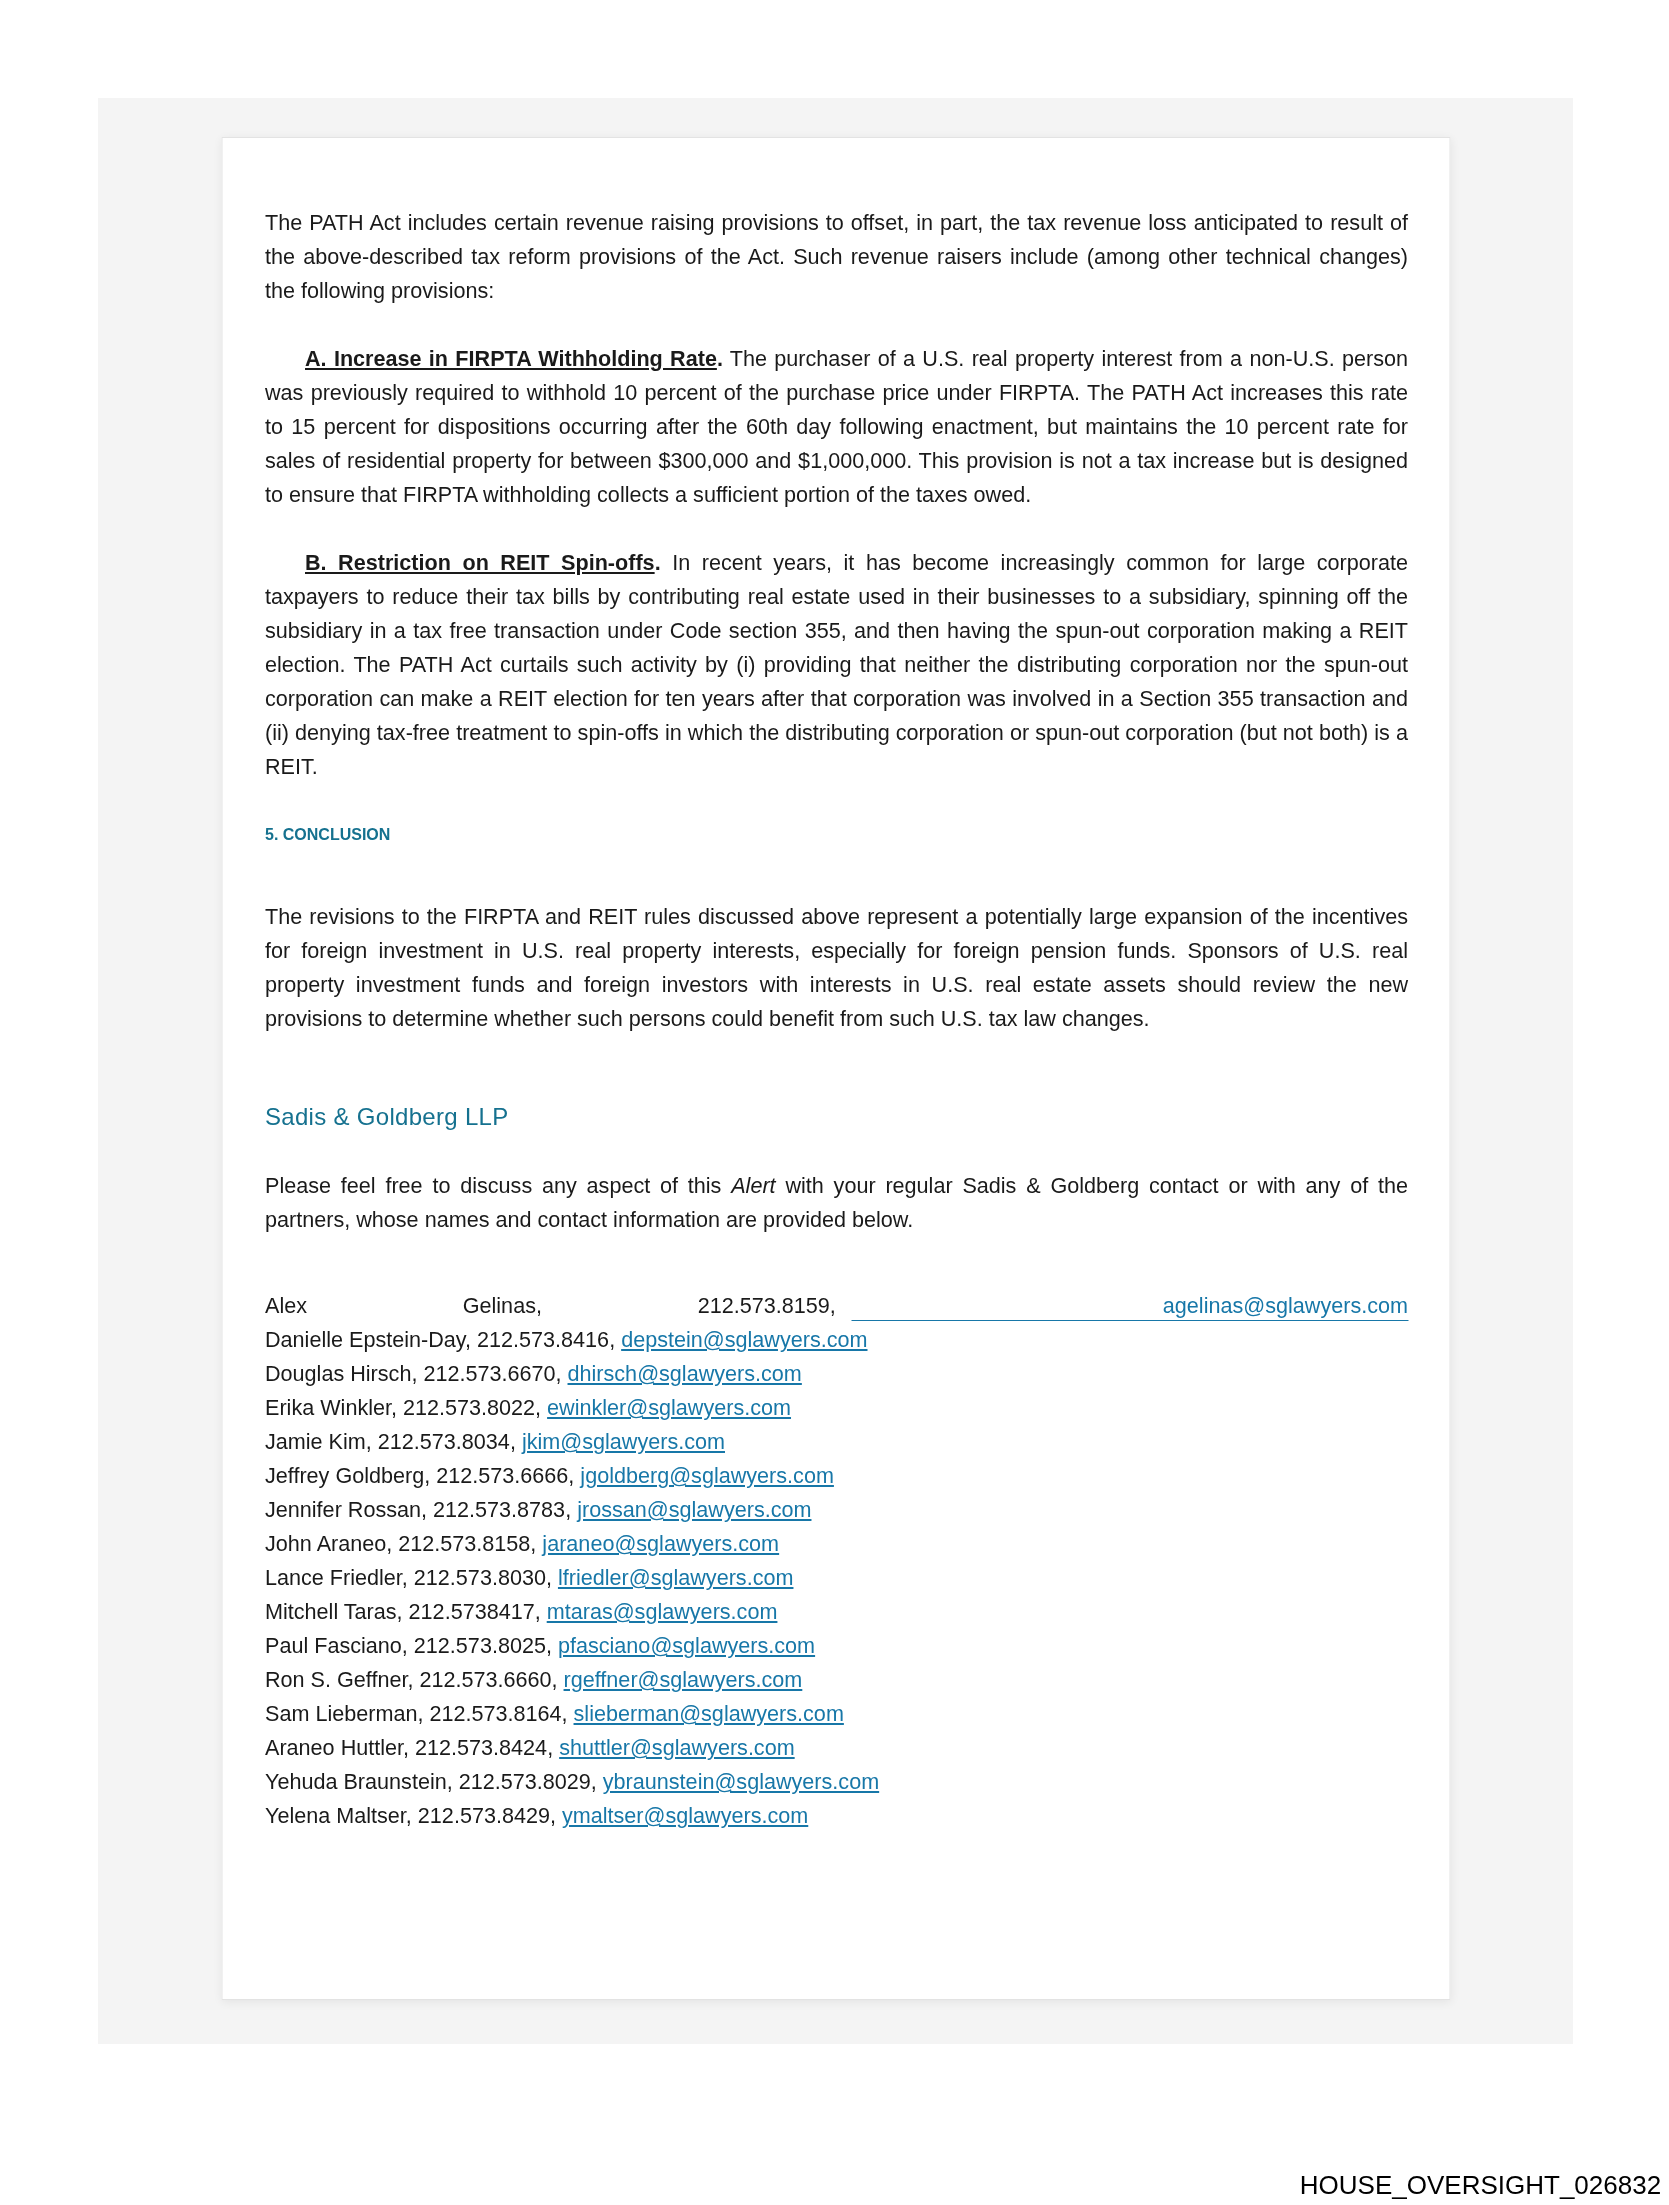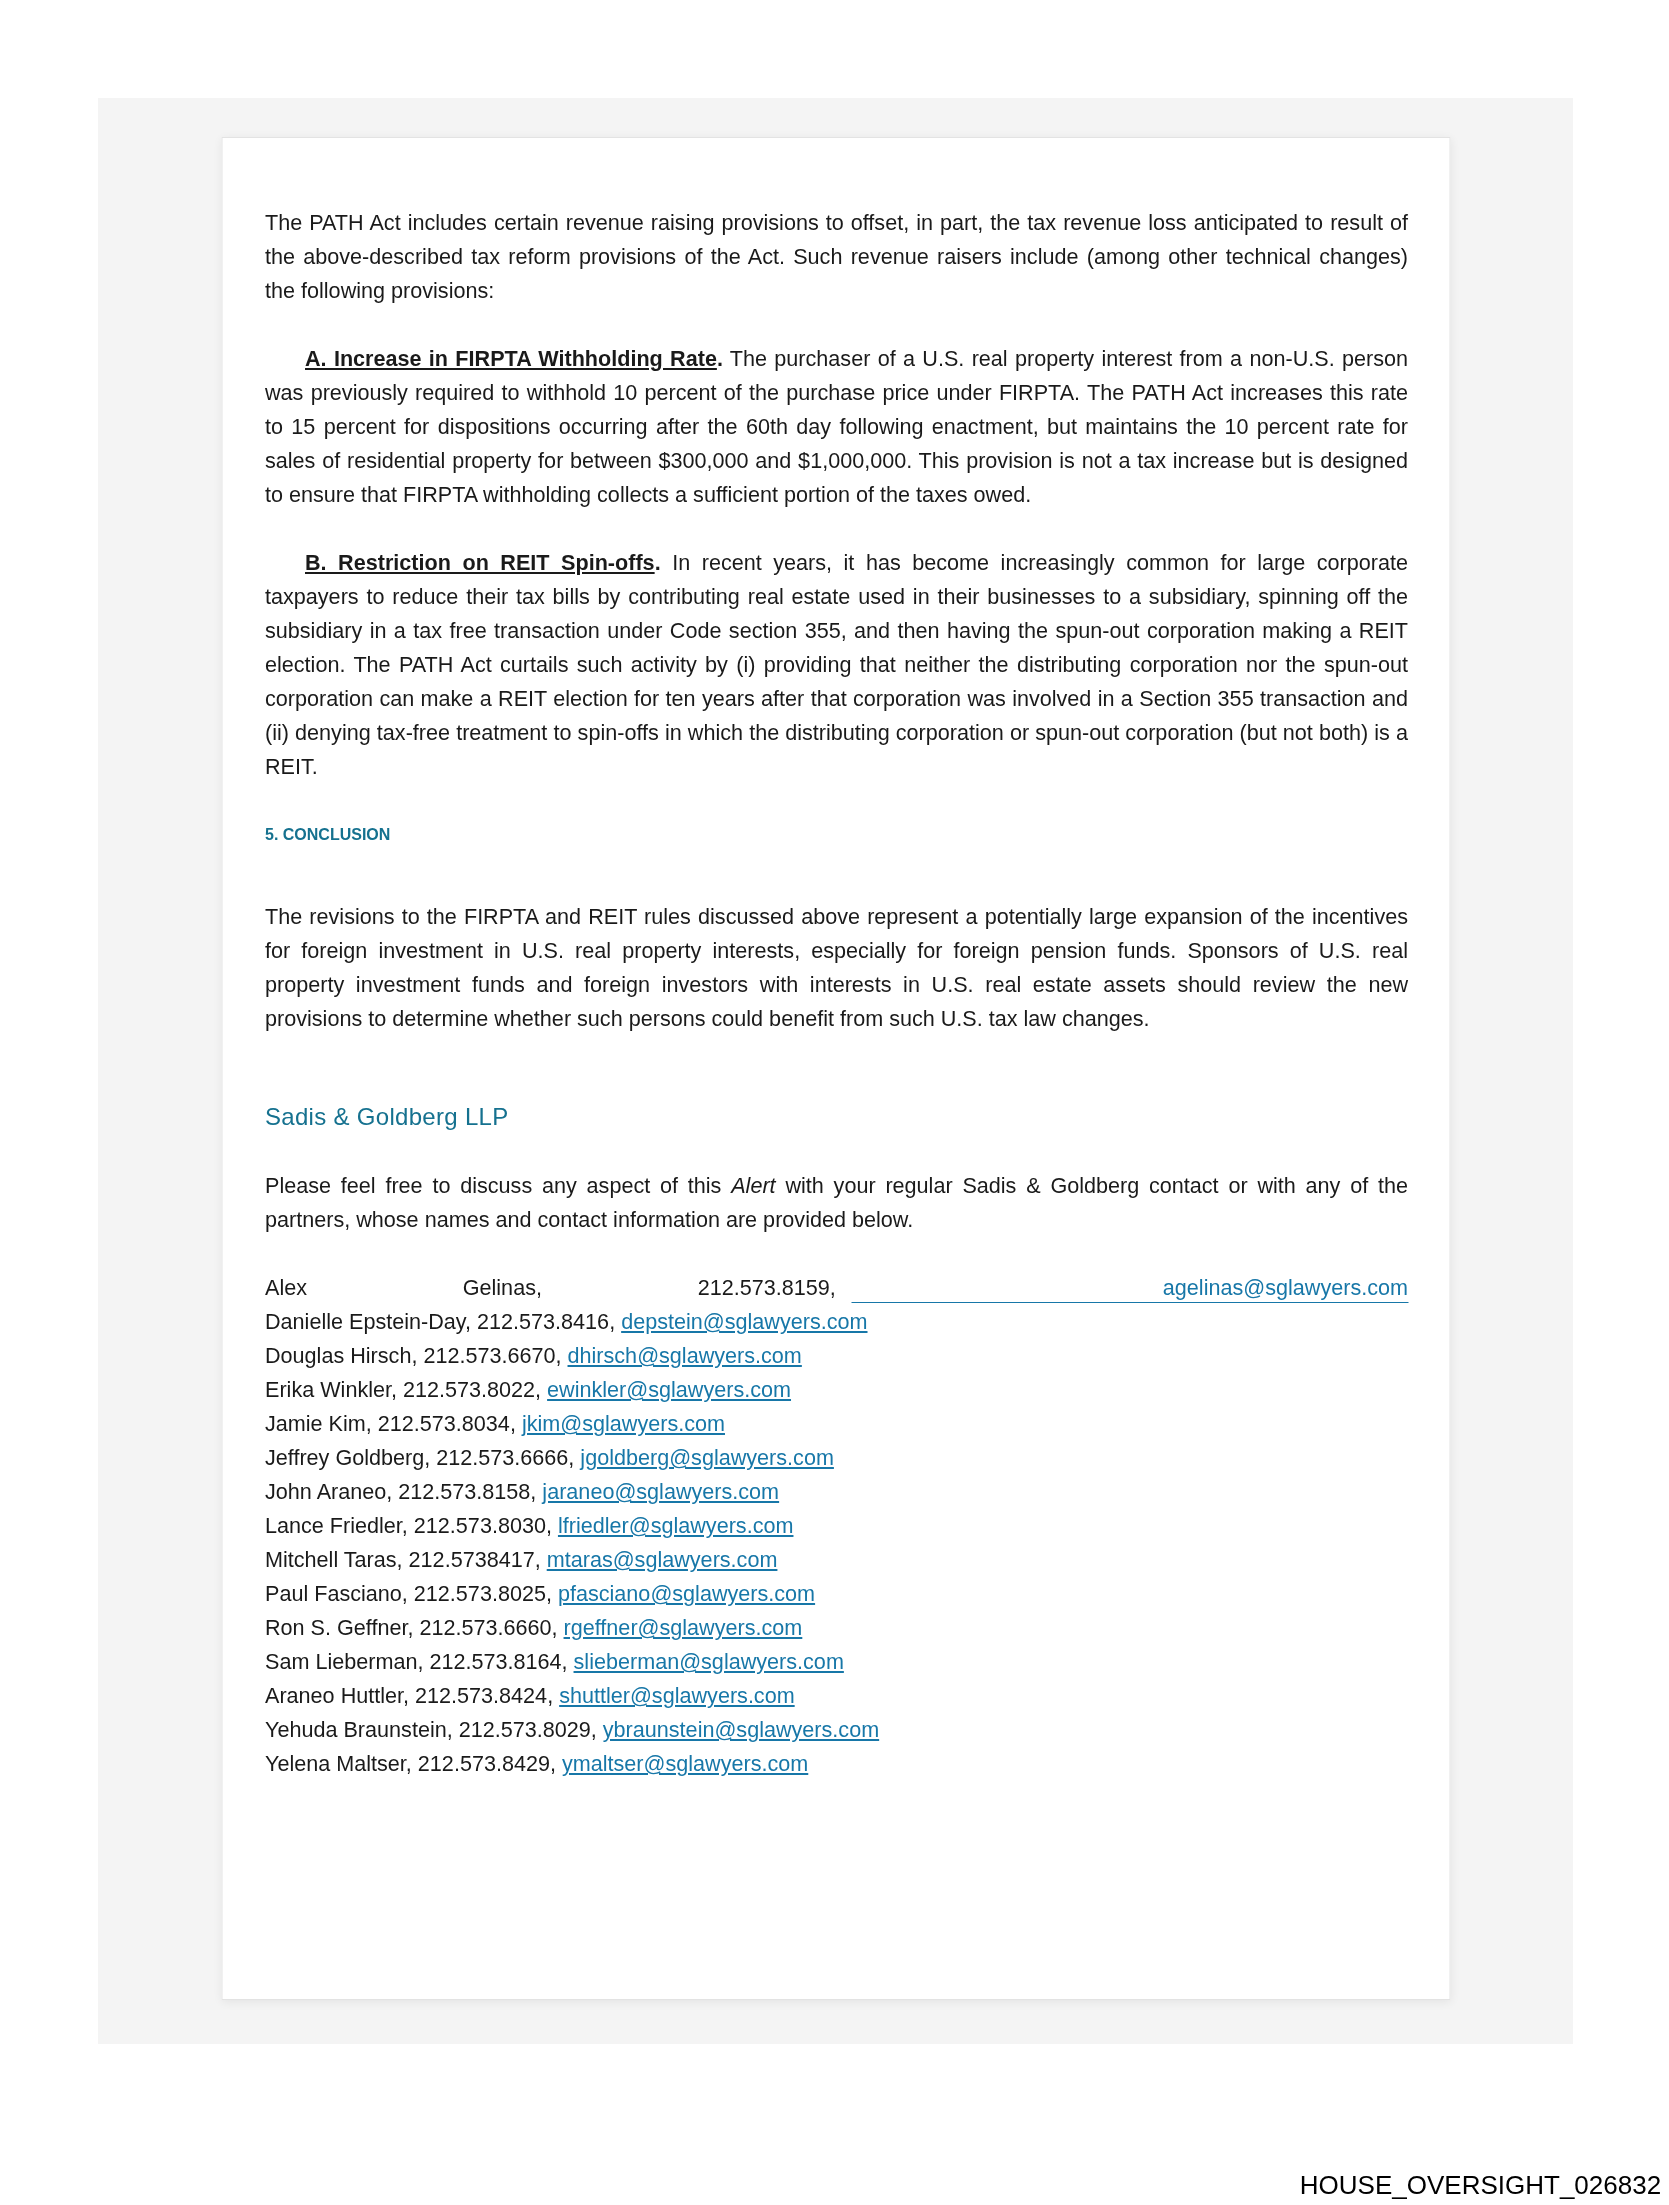--- a/index.html
+++ b/index.html
@@ -36,21 +36,21 @@
   }
   .firm-name{
     color:var(--accent);font-size:24px;line-height:35px;
     font-weight:normal;margin:63px 0 35px 0;
     letter-spacing:0.3px;
   }
   .contacts{margin-top:0;}
   .contact-row{line-height:34px;}
   a.email{color:var(--link);text-decoration:underline;cursor:pointer;}
   .contact-row.justified{display:flex;align-items:baseline;}
-  .contact-row.justified .jpart{margin-right:0;}
+  .contact-row.justified .jpart{margin-right:0;margin-top:18px;}
   .contact-row.justified .gap{flex:1 1 auto;}
   a.email.stretch{
     flex:2 1 auto;text-align:right;text-decoration:none;
     border-bottom:1.3px solid var(--link);margin-left:15.7px;
     line-height:29px;
   }
   .footer-label{
     position:absolute;right:7.9px;bottom:3.9px;
     font-size:26px;color:#000;font-family:"Liberation Sans", sans-serif;
     letter-spacing:0px;
@@ -91,20 +91,21 @@
           <div class="contact-row"><span>Danielle Epstein-Day, 212.573.8416, </span><a class="email" href="#">depstein@sglawyers.com</a></div>
 
           <div class="contact-row"><span>Douglas Hirsch, 212.573.6670, </span><a class="email" href="#">dhirsch@sglawyers.com</a></div>
 
           <div class="contact-row"><span>Erika Winkler, 212.573.8022, </span><a class="email" href="#">ewinkler@sglawyers.com</a></div>
 
           <div class="contact-row"><span>Jamie Kim, 212.573.8034, </span><a class="email" href="#">jkim@sglawyers.com</a></div>
 
           <div class="contact-row"><span>Jeffrey Goldberg, 212.573.6666, </span><a class="email" href="#">jgoldberg@sglawyers.com</a></div>
 
+          <div class="contact-row"><span>Jennifer Rossan, 212.573.8783, </span><a class="email" href="#">jrossan@sglawyers.com</a></div>
 
           <div class="contact-row"><span>John Araneo, 212.573.8158, </span><a class="email" href="#">jaraneo@sglawyers.com</a></div>
 
           <div class="contact-row"><span>Lance Friedler, 212.573.8030, </span><a class="email" href="#">lfriedler@sglawyers.com</a></div>
 
           <div class="contact-row"><span>Mitchell Taras, 212.5738417, </span><a class="email" href="#">mtaras@sglawyers.com</a></div>
 
           <div class="contact-row"><span>Paul Fasciano, 212.573.8025, </span><a class="email" href="#">pfasciano@sglawyers.com</a></div>
 
           <div class="contact-row"><span>Ron S. Geffner, 212.573.6660, </span><a class="email" href="#">rgeffner@sglawyers.com</a></div>

